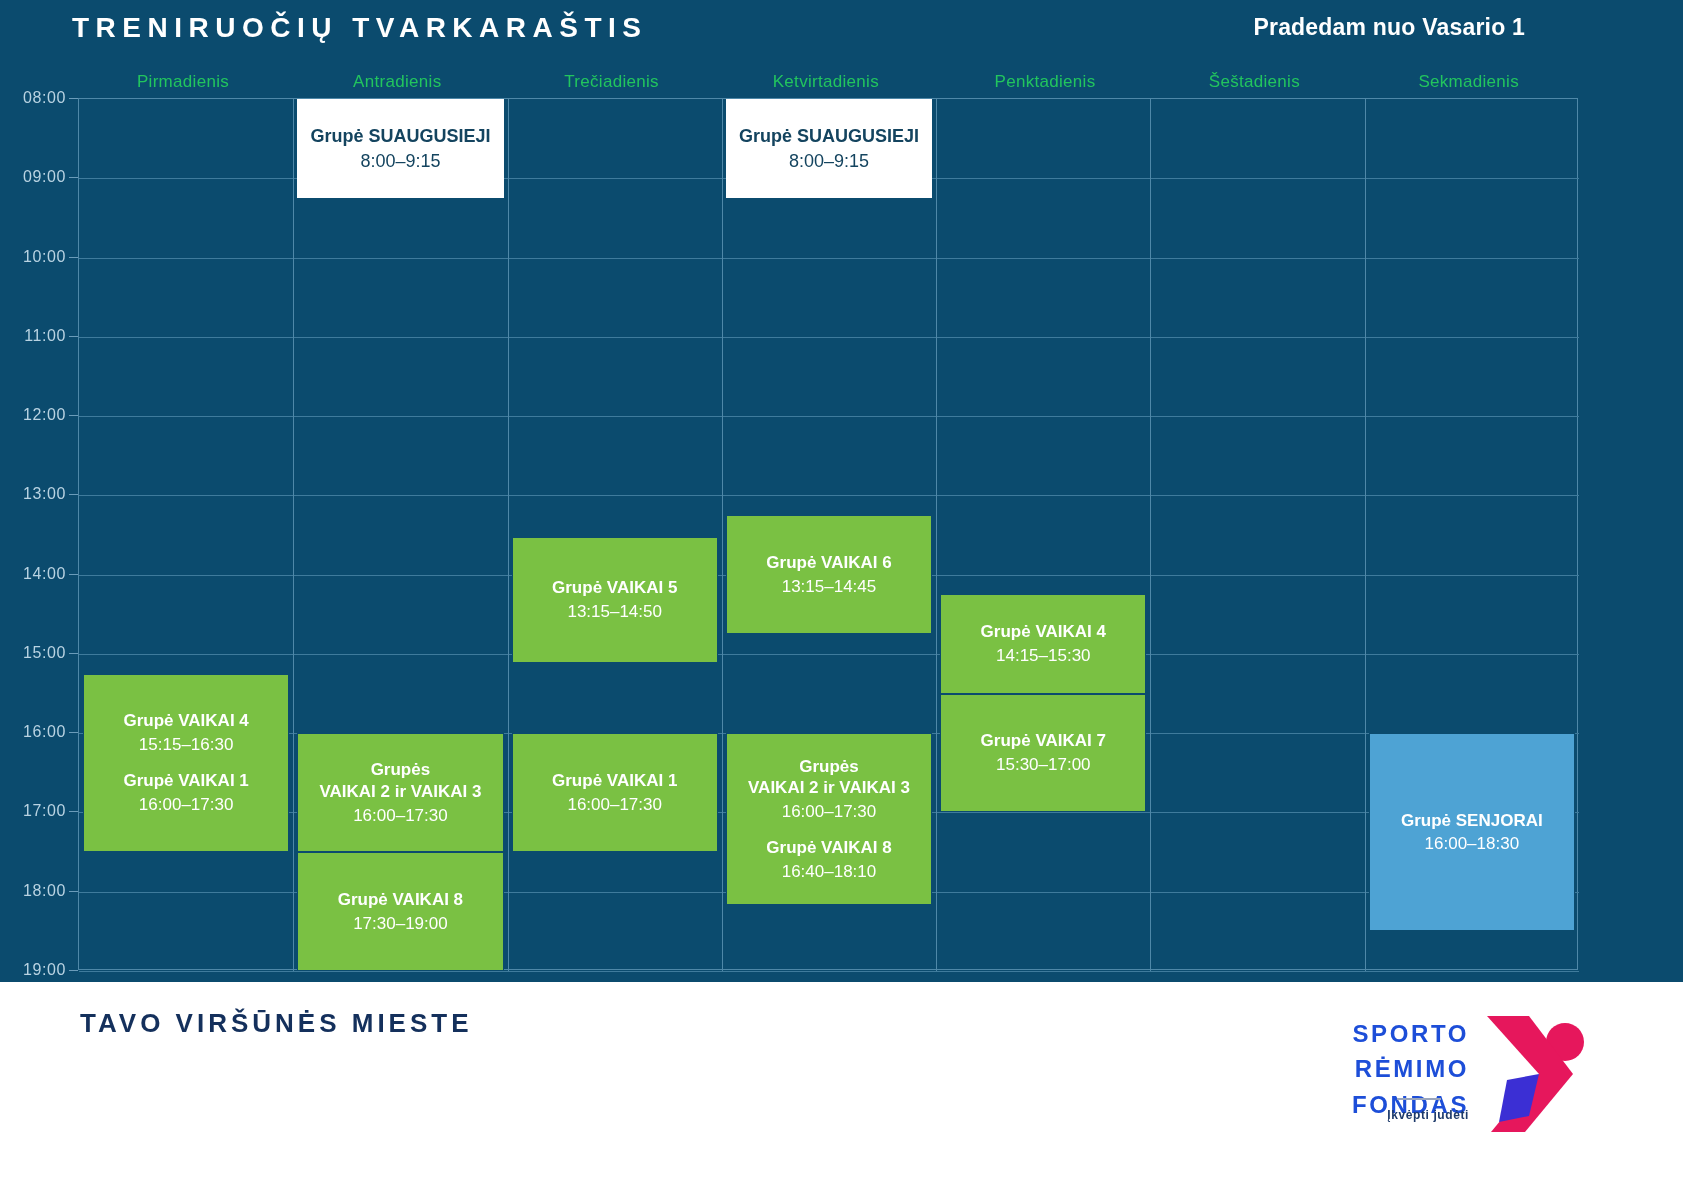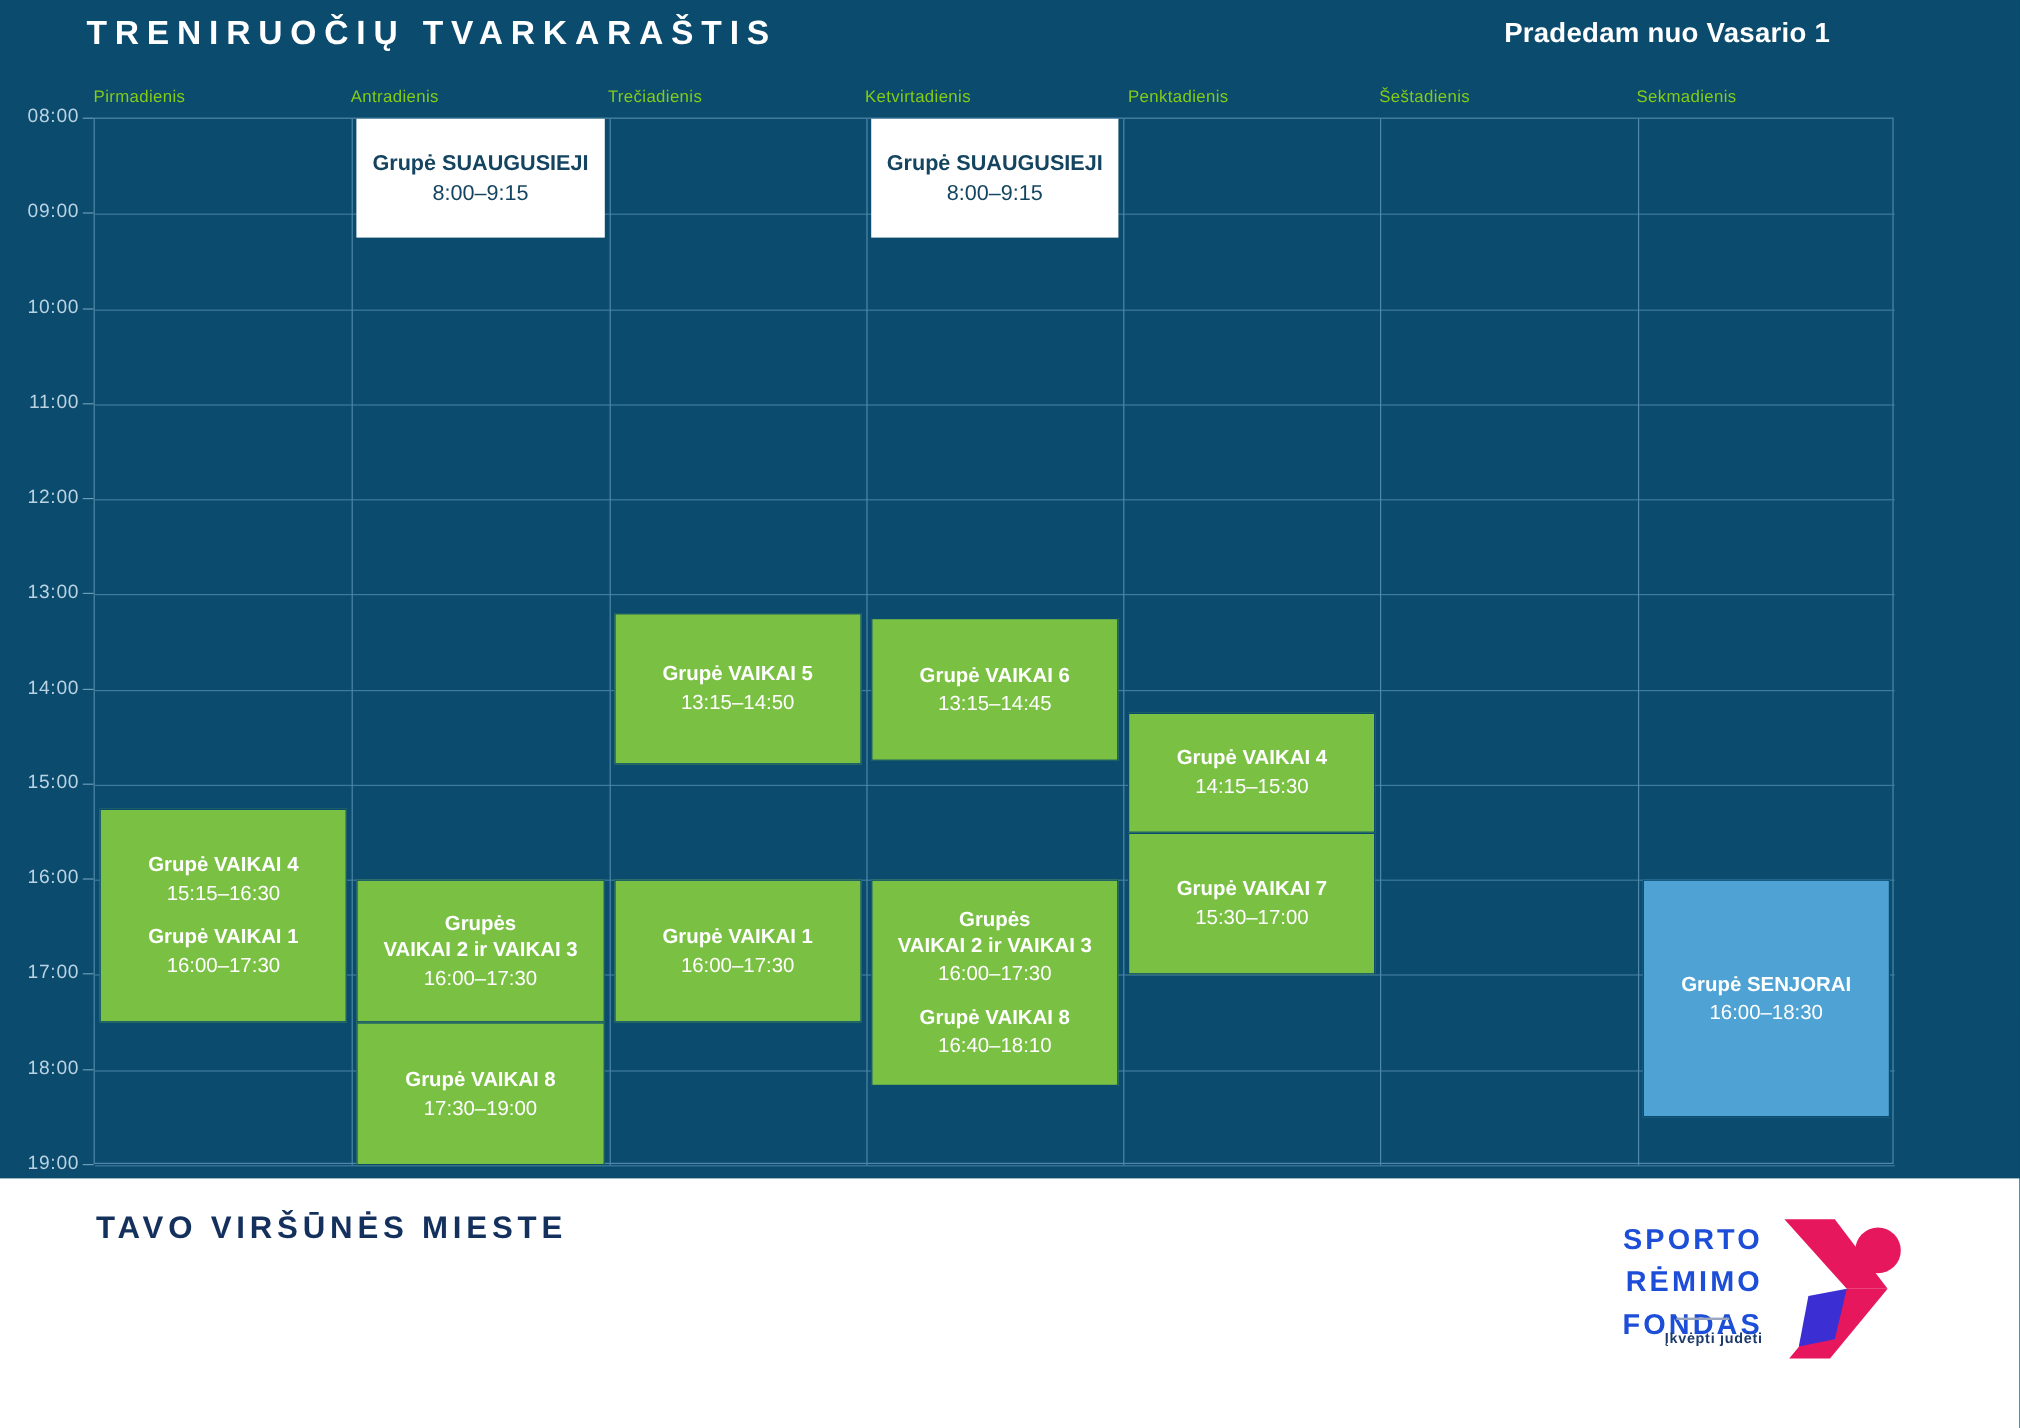--- a/index.html
+++ b/index.html
@@ -36,22 +36,22 @@
     position: absolute;
     left: 0; top: 62px;
     width: 1683px; height: 920px;
   }
   .daynames {
     position: absolute; left: 78px; top: 10px;
     width: 1500px; height: 28px;
   }
   .dayname {
     position: absolute; top: 0;
-    width: 210px; text-align: left;
-    font-size: 14px; color: #84cc16;
+    width: 210px; text-align: center;
+    font-size: 17px; color: #22c55e;
     letter-spacing: 0.3px;
   }
 
   .gridbox {
     position: absolute;
     left: 78px; top: 36px;
     width: 1500px; height: 872px;
     border: 1px solid #4f88a8;
     border-right: 1px solid #4f88a8;
   }
@@ -198,21 +198,21 @@
             <div class="ev-title">Grupė SUAUGUSIEJI</div>
             <div class="ev-time">8:00–9:15</div>
           </div>
         </div>
         <div class="event white" style="left: 646.857px; top: 0px; width: 206.286px; height: 99.0909px;">
           <div class="ev-group">
             <div class="ev-title">Grupė SUAUGUSIEJI</div>
             <div class="ev-time">8:00–9:15</div>
           </div>
         </div>
-        <div class="event green" style="left: 432.571px; top: 412px; width: 206.286px; height: 125.515px;">
+        <div class="event green" style="left: 432.571px; top: 438px; width: 206.286px; height: 125.515px;">
           <div class="ev-group">
             <div class="ev-title">Grupė VAIKAI 5</div>
             <div class="ev-time">13:15–14:50</div>
           </div>
         </div>
         <div class="event green" style="left: 646.857px; top: 416.182px; width: 206.286px; height: 118.909px;">
           <div class="ev-group">
             <div class="ev-title">Grupė VAIKAI 6</div>
             <div class="ev-time">13:15–14:45</div>
           </div>

